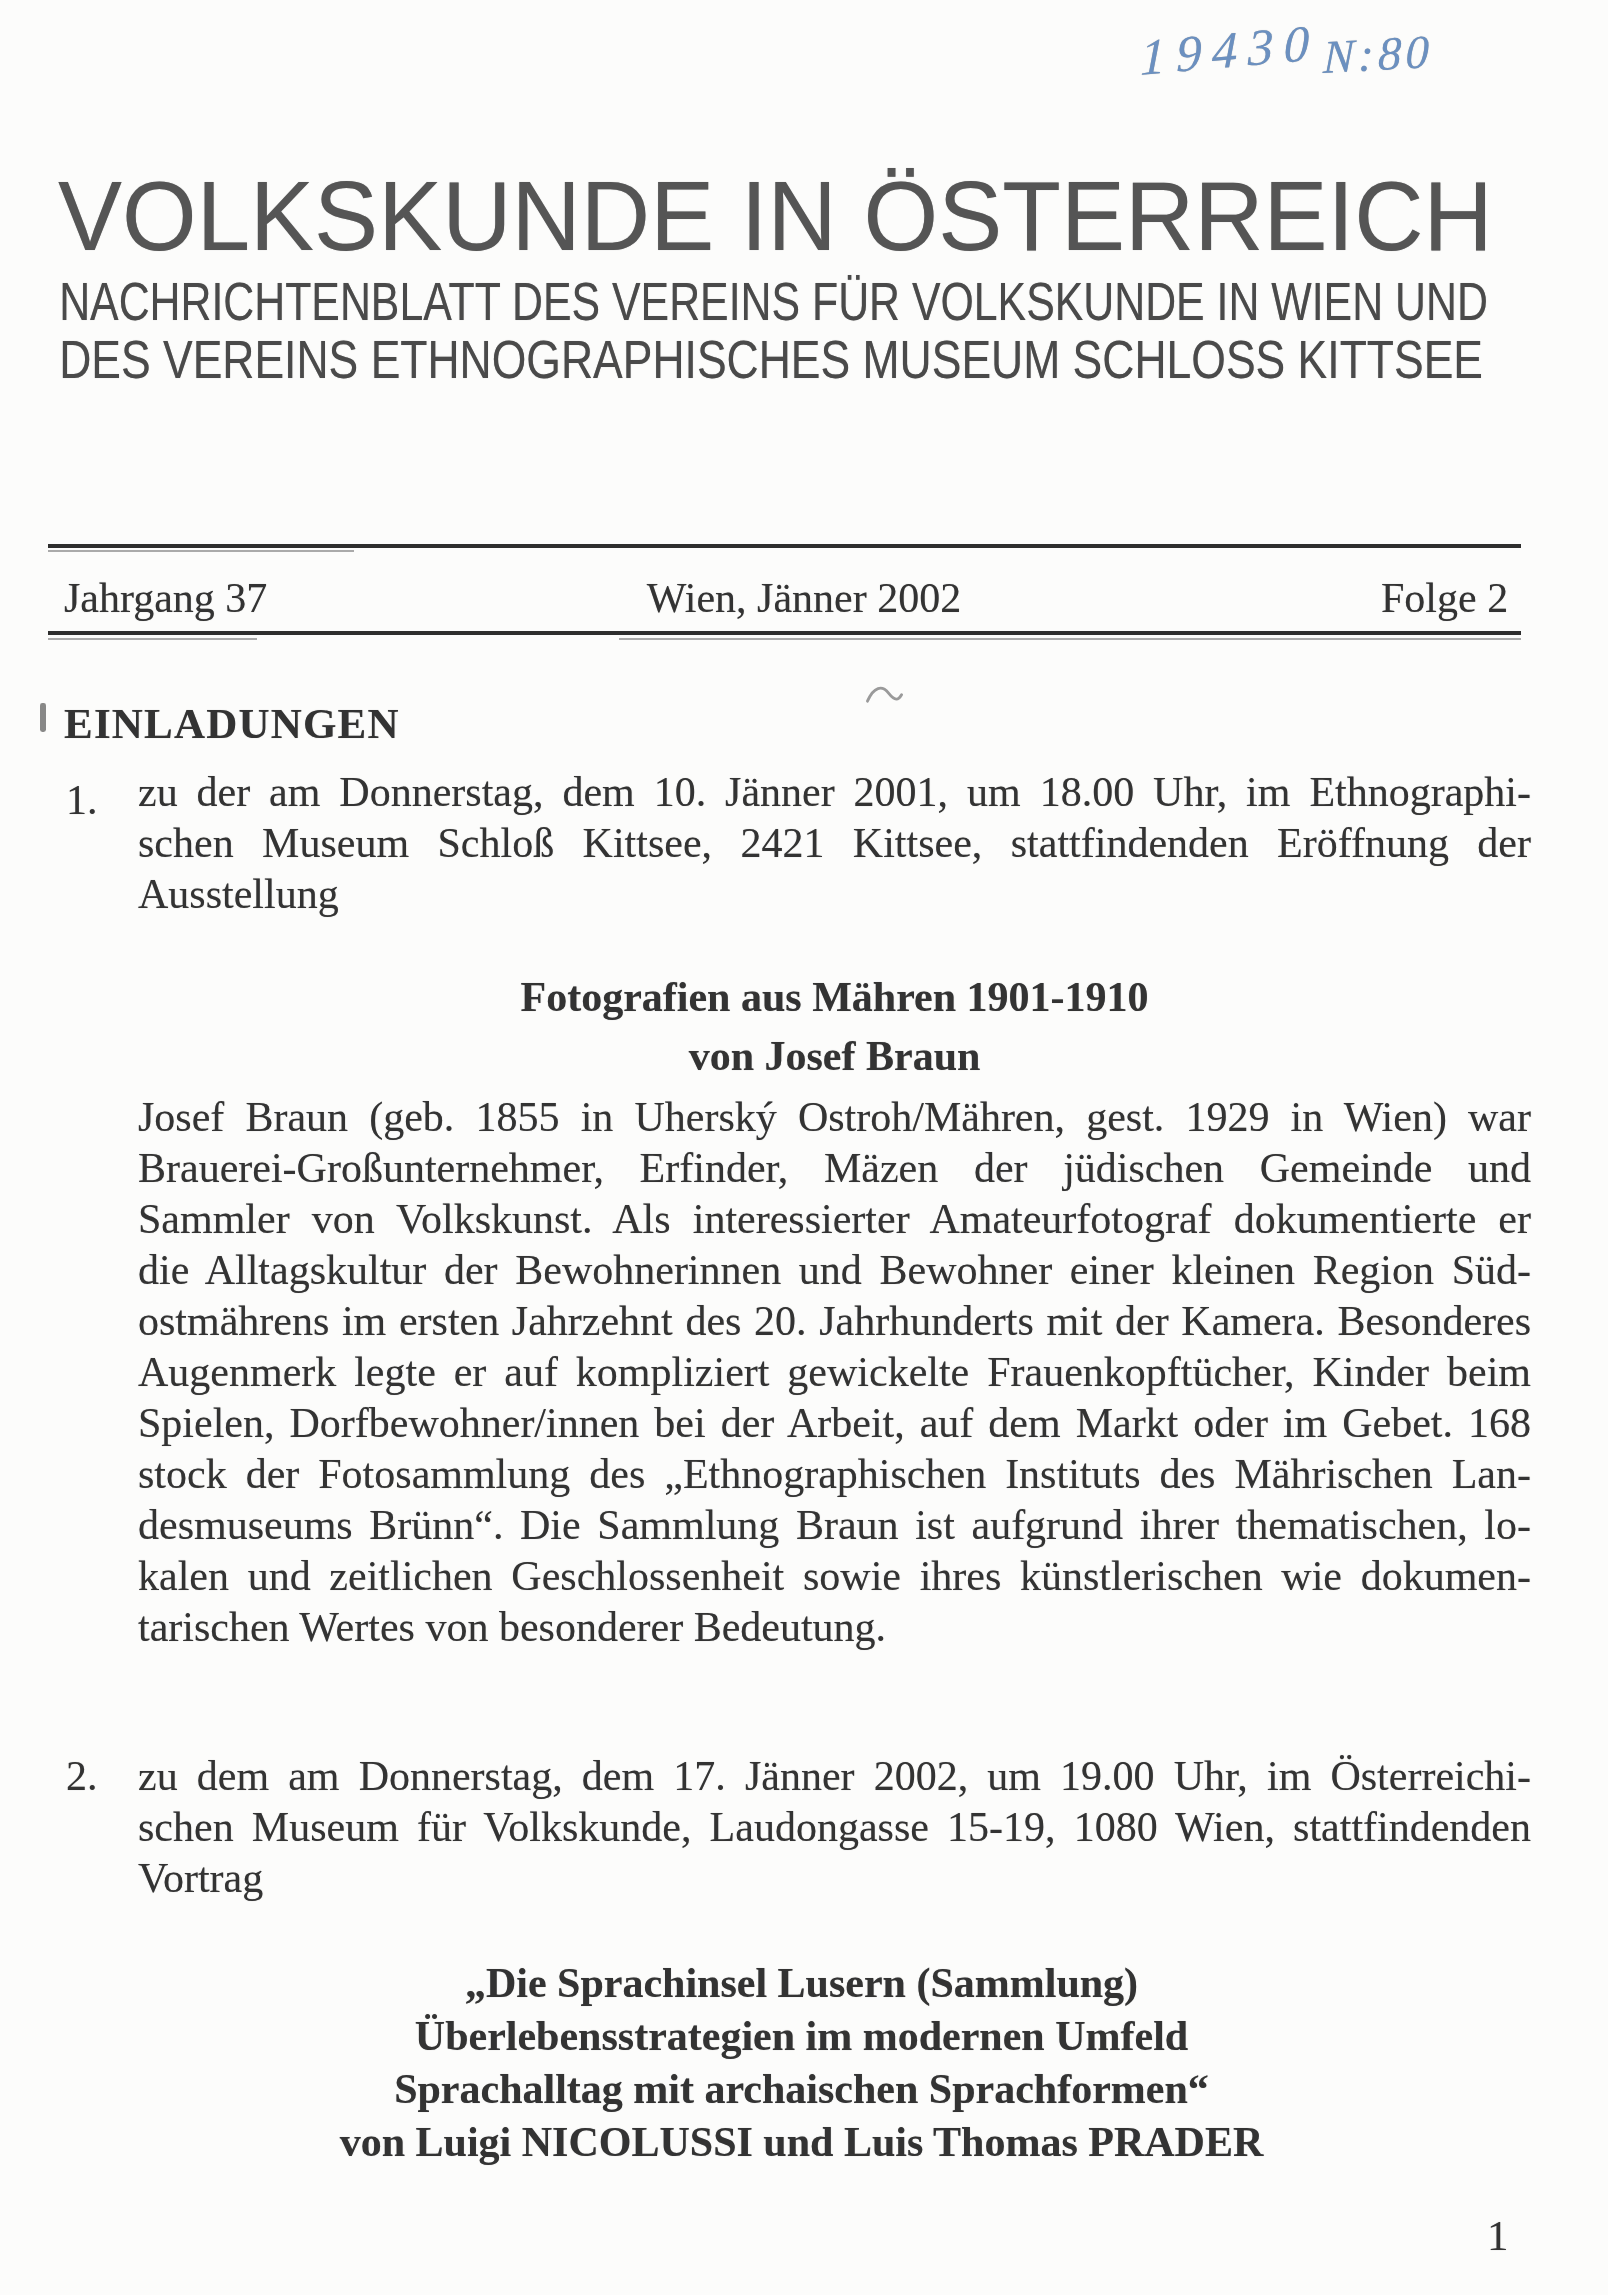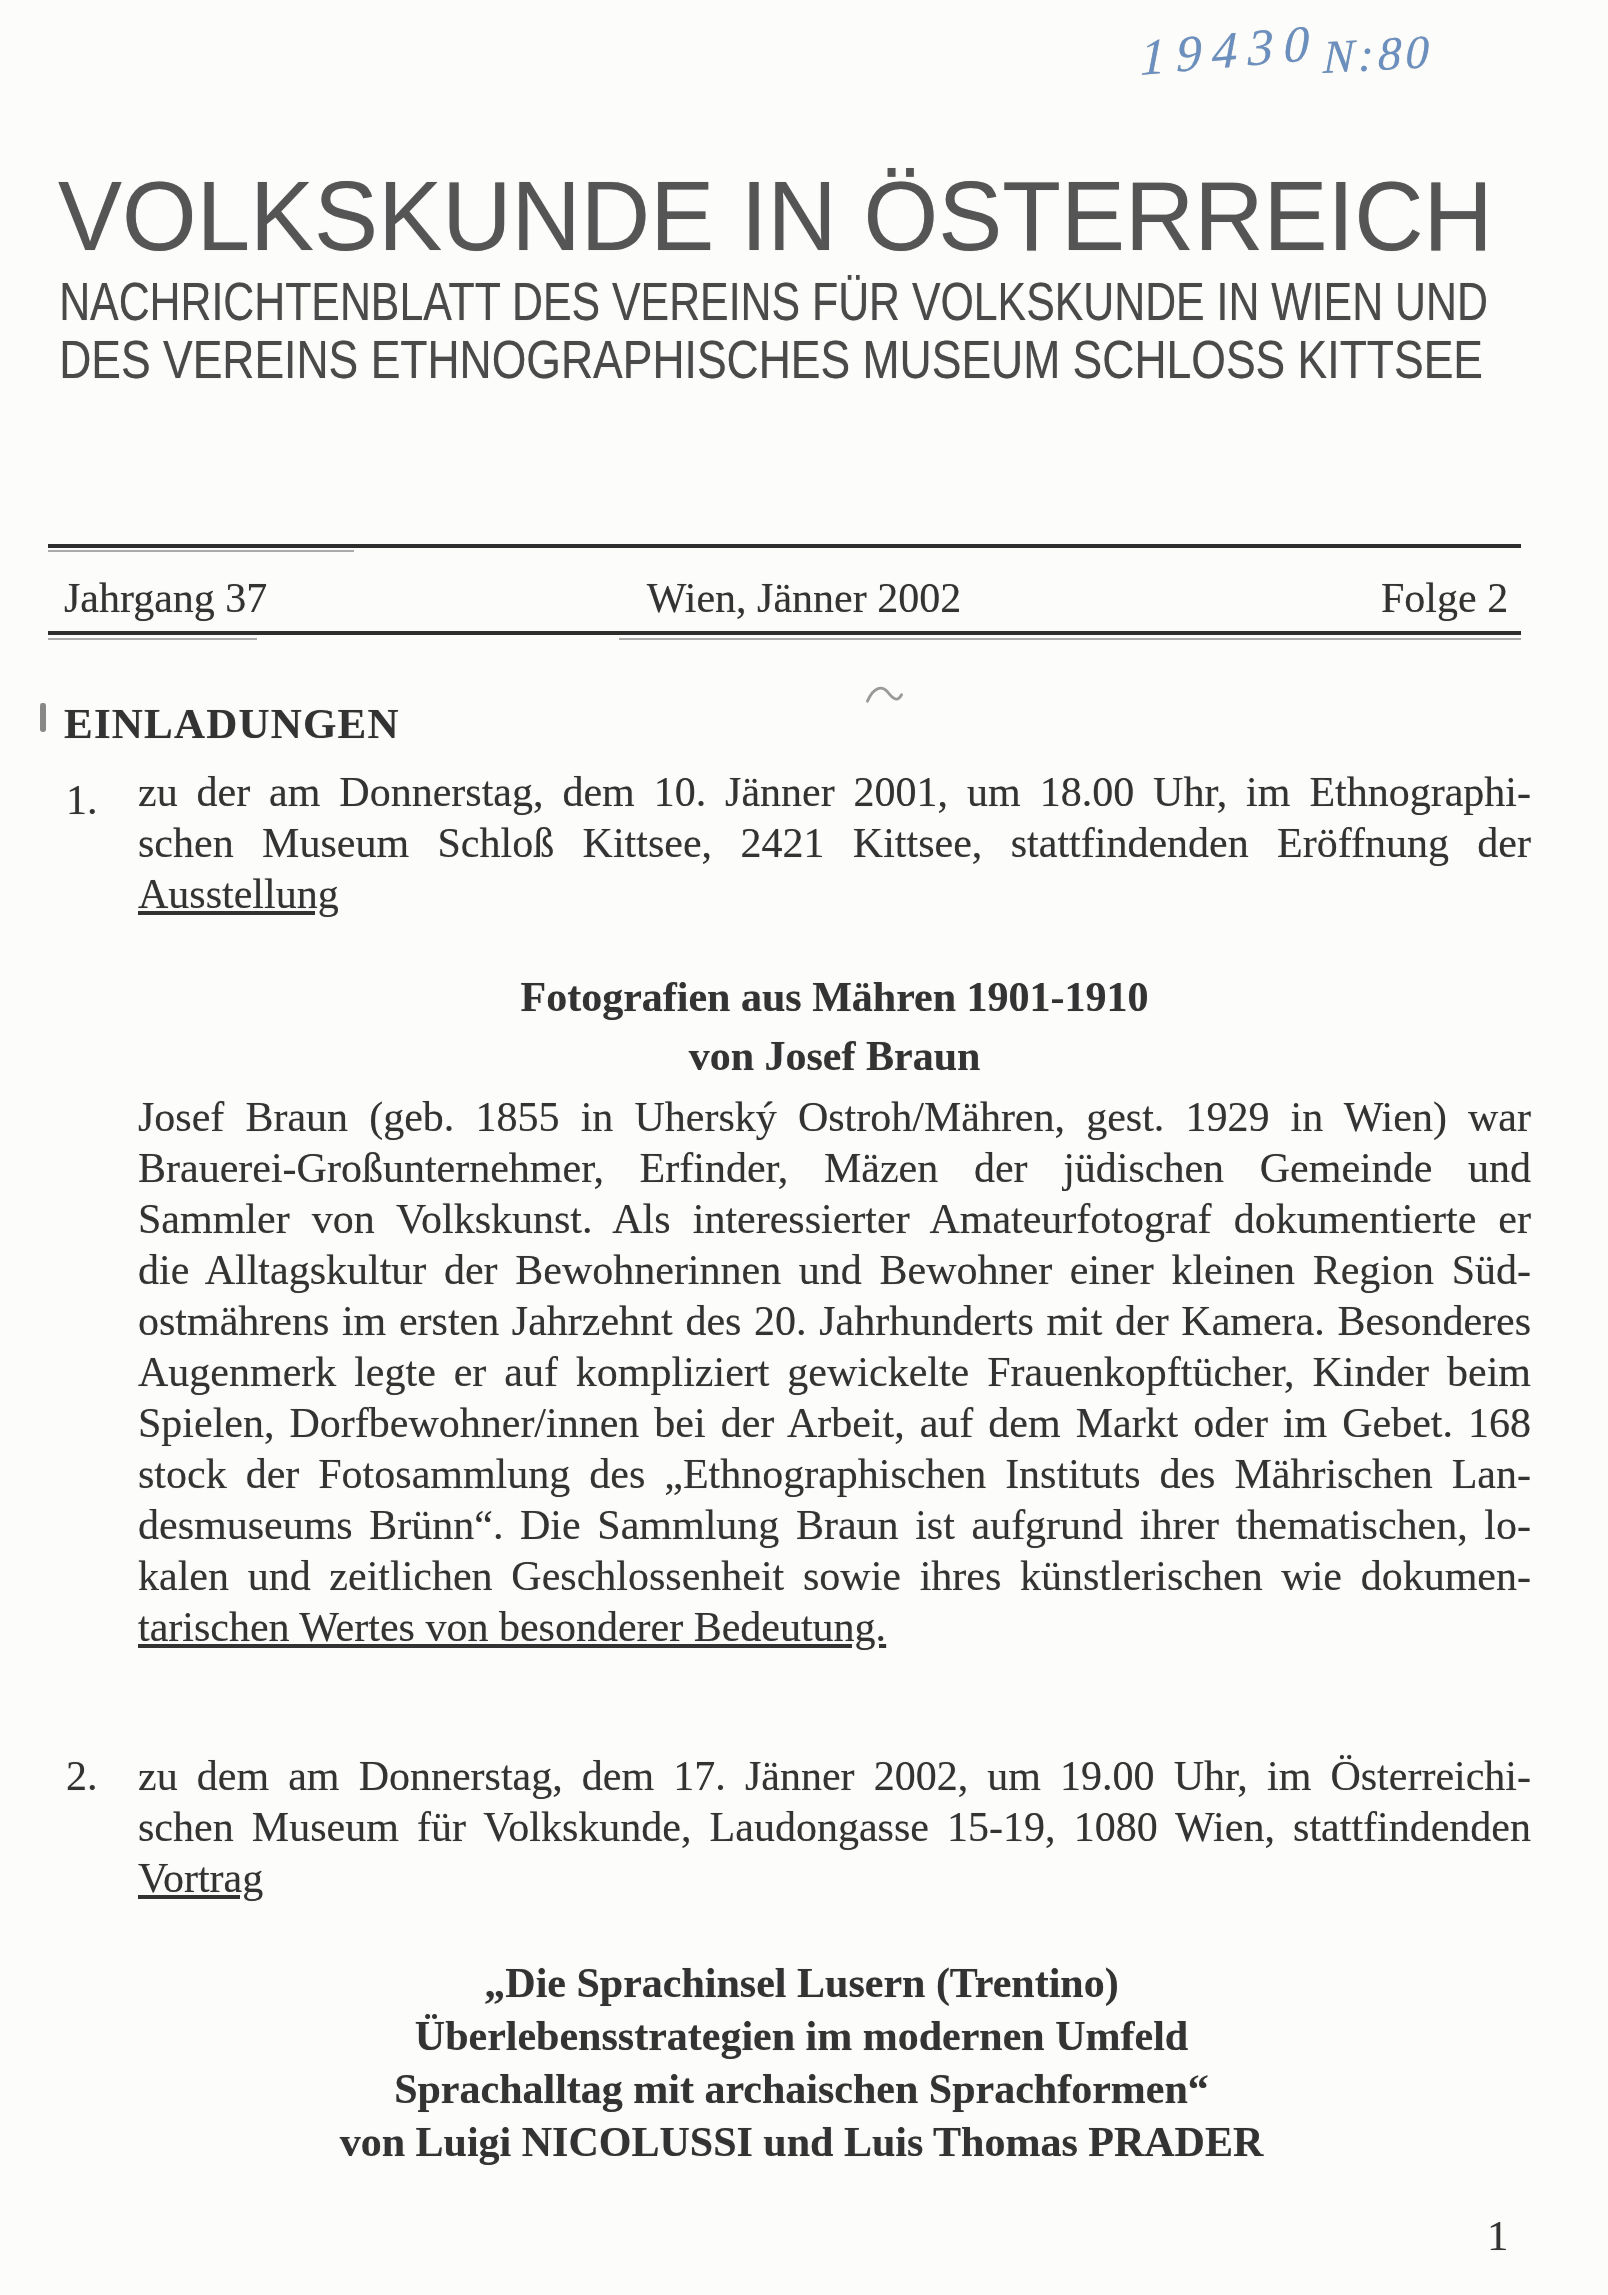--- a/index.html
+++ b/index.html
@@ -46,21 +46,21 @@
   #num1 { top:775px; }
   #num2 { top:1751px; }
 
   .col { position:absolute; left:138px; width:1393px; font-size:42px; }
   .col .ln { line-height:51px; }
   #inv1-intro { top:767px; }
   #paragraph  { top:1084px;margin-top:8px; }
   #inv2-intro { top:1751px; }
   #inv2-intro .ln, #inv1-intro .ln { line-height:51px; }
   .j  { text-align:justify; text-align-last:justify; }
-  .l  { text-align:left;text-decoration:underline; }
+  .l  { text-align:left; }
 
   .event-title { position:absolute; font-weight:bold; text-align:center; font-size:42px; }
   #event-title-1 { left:138px; width:1393px; top:968px; }
   #event-title-1 .ln { line-height:59px; }
   #event-title-2 { left:64px; width:1475px; top:1957px; }
   #event-title-2 .ln { line-height:53px; }
 
   #page-num { position:absolute; left:1487px; top:2213px; font-size:43px; line-height:45px; }
 
   
@@ -130,21 +130,21 @@
   </div>
 
   <div class="item-num" id="num2">2.</div>
   <div class="col" id="inv2-intro">
     <div class="ln j">zu dem am Donnerstag, dem 17. Jänner 2002, um 19.00 Uhr, im Österreichi-</div>
     <div class="ln j">schen Museum für Volkskunde, Laudongasse 15-19, 1080 Wien, stattfindenden</div>
     <div class="ln l">Vortrag</div>
   </div>
 
   <div class="event-title" id="event-title-2">
-    <div class="ln">„Die Sprachinsel Lusern (Trentino)</div>
+    <div class="ln">„Die Sprachinsel Lusern (Sammlung)</div>
     <div class="ln">Überlebensstrategien im modernen Umfeld</div>
     <div class="ln">Sprachalltag mit archaischen Sprachformen“</div>
     <div class="ln">von Luigi NICOLUSSI und Luis Thomas PRADER</div>
   </div>
 
   <div id="page-num">1</div>
 
 </div>
 
 

